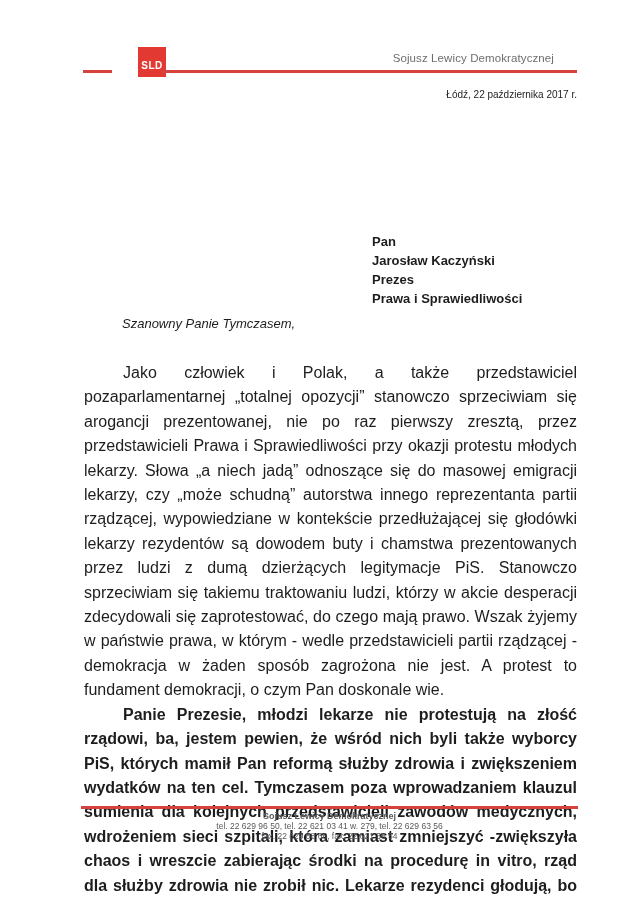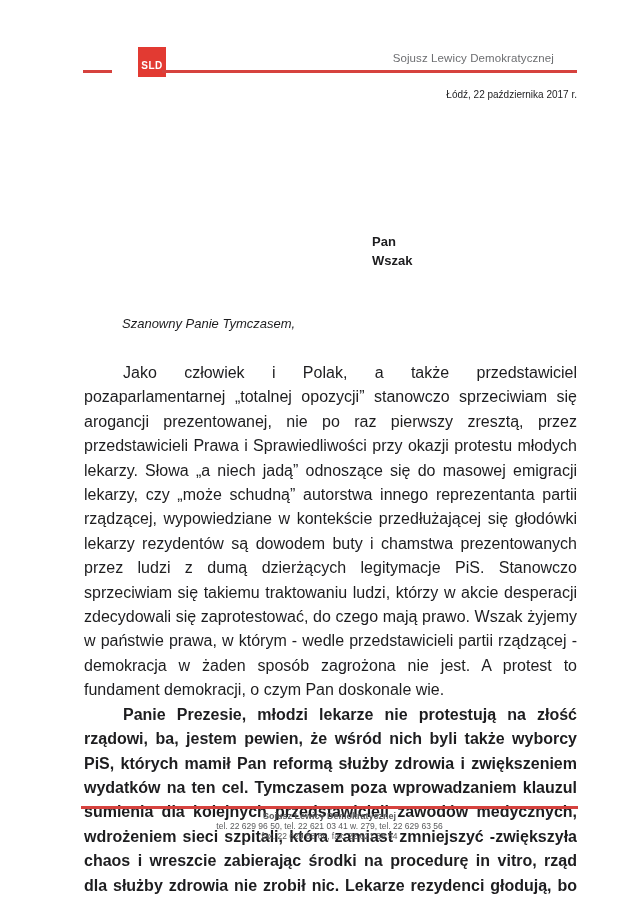--- a/index.html
+++ b/index.html
@@ -91,21 +91,23 @@
     <span>SLD</span>
   </div>
   <div class="lh-rule"></div>
   <div class="lh-org">Sojusz Lewicy Demokratycznej</div>
 
   <div class="dateline">Łódź, 22 października 2017 r.</div>
 
 
   <div class="recipient">
     <div>Pan</div>
-    <div>Wszak</div>
+    <div>Jarosław Kaczyński</div>
+    <div>Prezes</div>
+    <div>Prawa i Sprawiedliwości</div>
   </div>
 
   <div class="salutation">Szanowny Panie Tymczasem,</div>
 
   <div class="body-block">
     <p class="body-par">Jako człowiek i Polak, a także przedstawiciel pozaparlamentarnej „totalnej opozycji” stanowczo sprzeciwiam się arogancji prezentowanej, nie po raz pierwszy zresztą, przez przedstawicieli Prawa i Sprawiedliwości przy okazji protestu młodych lekarzy. Słowa „a niech jadą” odnoszące się do masowej emigracji lekarzy, czy „może schudną” autorstwa innego reprezentanta partii rządzącej, wypowiedziane w kontekście przedłużającej się głodówki lekarzy rezydentów są dowodem buty i chamstwa prezentowanych przez ludzi z dumą dzierżących legitymacje PiS. Stanowczo sprzeciwiam się takiemu traktowaniu ludzi, którzy w akcie desperacji zdecydowali się zaprotestować, do czego mają prawo. Wszak żyjemy w państwie prawa, w którym - wedle przedstawicieli partii rządzącej - demokracja w żaden sposób zagrożona nie jest. A protest to fundament demokracji, o czym Pan doskonale wie.</p>
     <p class="body-par spread-last">Panie Prezesie, młodzi lekarze nie protestują na złość rządowi, ba, jestem pewien, że wśród nich byli także wyborcy PiS, których mamił Pan reformą służby zdrowia i zwiększeniem wydatków na ten cel. Tymczasem poza wprowadzaniem klauzul sumienia dla kolejnych przedstawicieli zawodów medycznych, wdrożeniem sieci szpitali, która zamiast zmniejszyć -zwiększyła chaos i wreszcie zabierając środki na procedurę in vitro, rząd dla służby zdrowia nie zrobił nic. Lekarze rezydenci głodują, bo mają dość pracy ponad siły w warunkach – delikatnie mówiąc - dalece</p>
   </div>
 
   <div class="footer-rule"></div>

